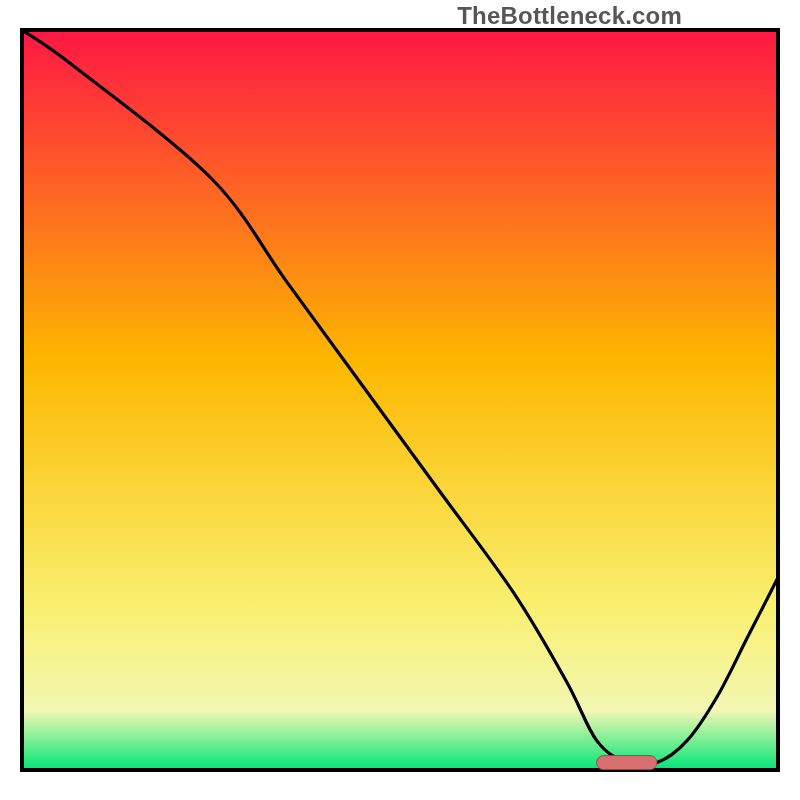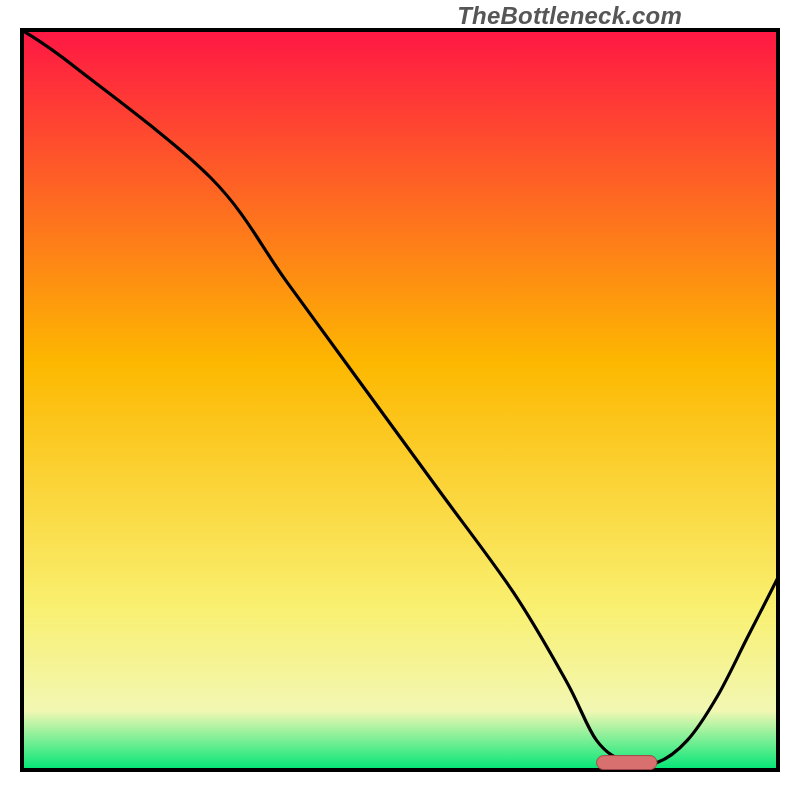--- a/index.html
+++ b/index.html
@@ -2,21 +2,20 @@
 <html><head>
 <meta charset="utf-8">
 <style>
   * { margin: 0; padding: 0; box-sizing: border-box; }
   html, body { width: 800px; height: 800px; overflow: hidden; background: #fff; }
   .stage {
     position: relative;
     width: 692px;
     height: 800px;
     background: #fff;
-    font-style: italic;
   }
   .watermark {
     position: absolute;
     top: 2px;
     right: 10px;
     font-family: Arial, Helvetica, sans-serif;
     font-size: 24px;
     font-weight: bold;
     color: #565656;
     letter-spacing: 0.2px;

